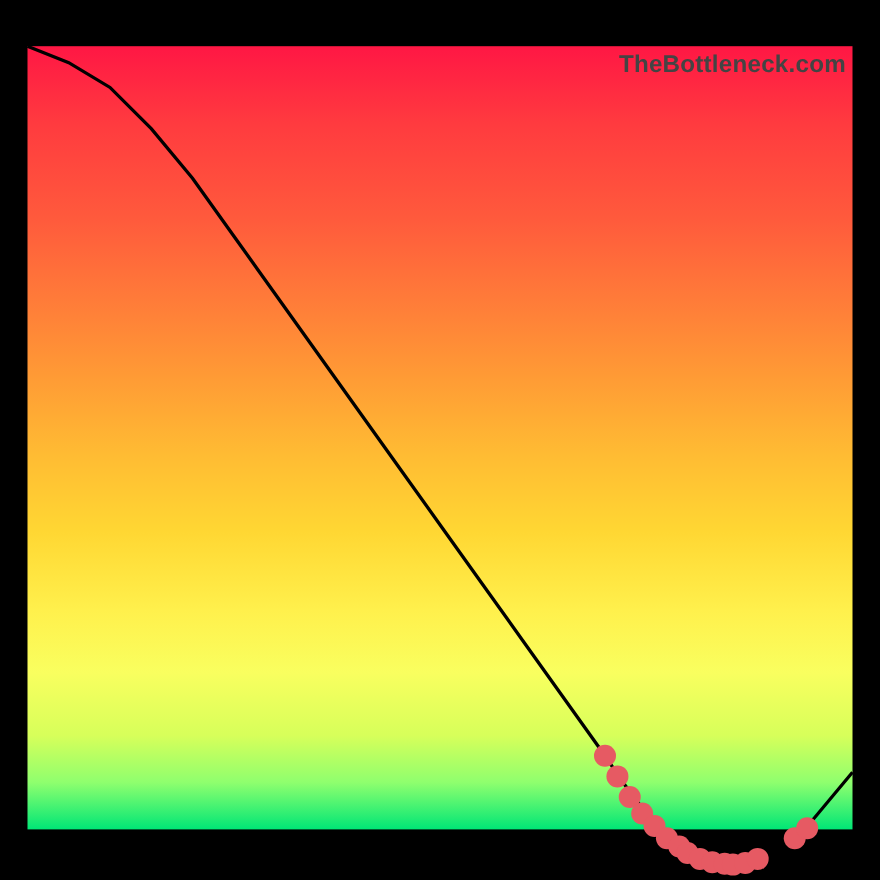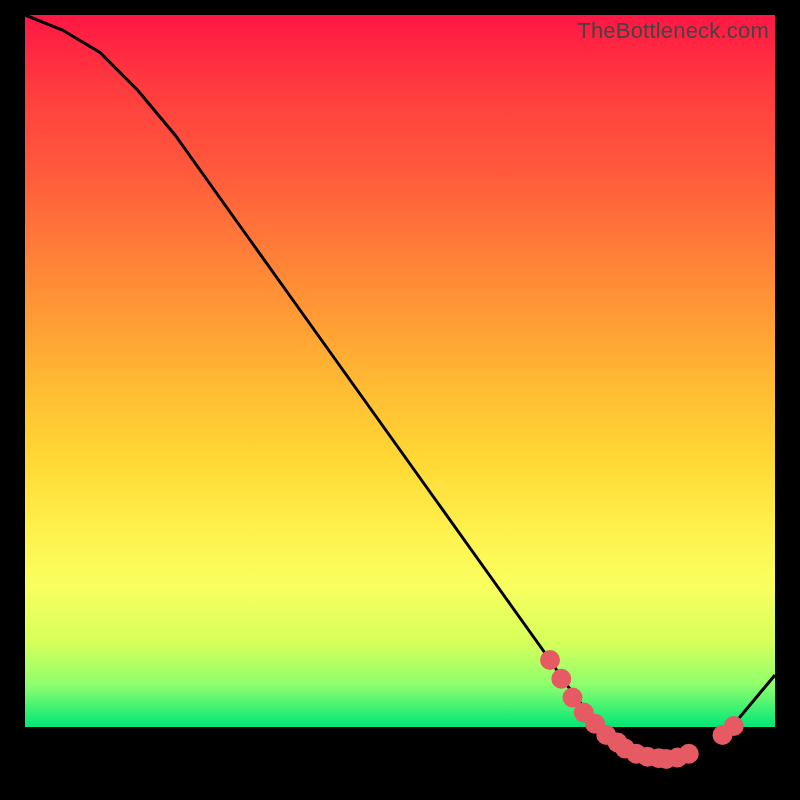--- a/index.html
+++ b/index.html
@@ -13,39 +13,40 @@
   }
   .frame {
     position: relative;
     width: 800px;
     height: 800px;
     background: #000;
   }
   .plot {
     position: absolute;
     left: 25px;
-    top: 15px;
+    top: 42px;
     width: 750px;
     height: 712px;
     
     background: linear-gradient(
       to bottom,
       #ff1744 0%,
       #ff3b3f 10%,
       #ff5a3c 22%,
       #ff7a39 32%,
       #ff9a35 42%,
       #ffbb33 52%,
       #ffd733 62%,
       #fff04c 72%,
       #f9ff5f 80%,
       #d7ff5a 88%,
       #8fff6e 94%,
       #00e676 100%
     );
+    font-weight: bold;
   }
   .watermark {
     position: absolute;
     top: 3px;
     right: 6px;
     color: #444;
     font-size: 22px;
     letter-spacing: 0.2px;
     user-select: none;
   }

